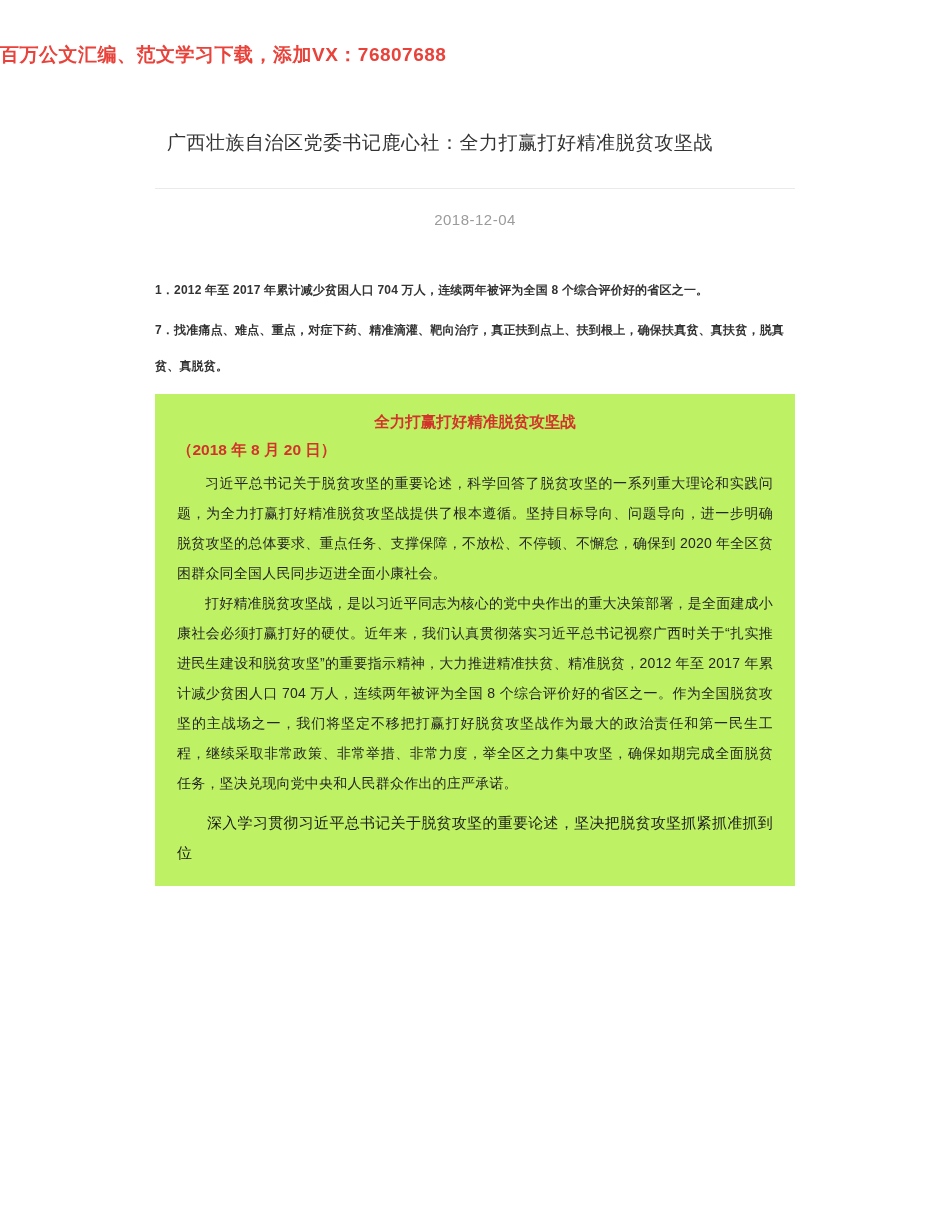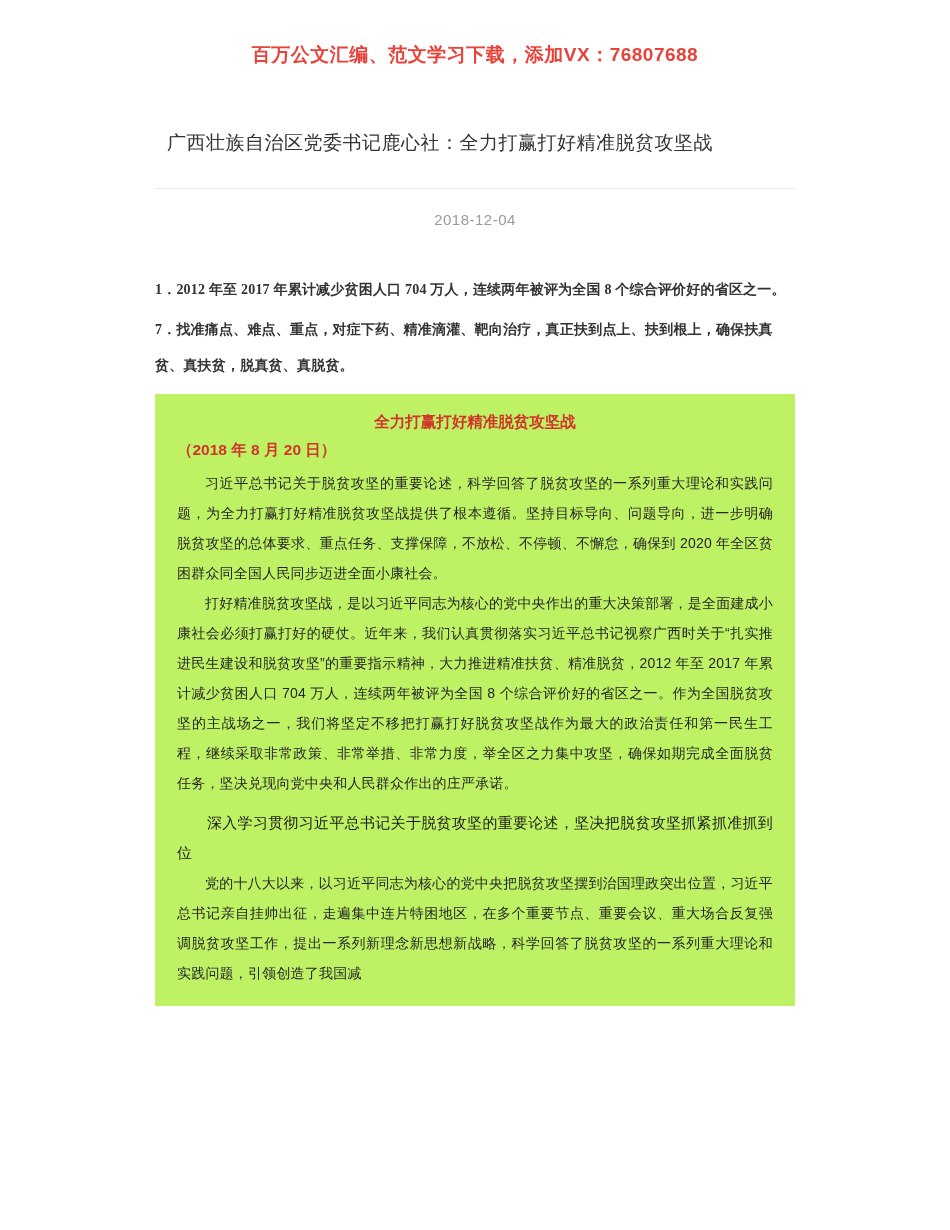--- a/index.html
+++ b/index.html
@@ -14,21 +14,21 @@
     color: #222222;
     overflow: hidden;
   }
   .page {
     position: relative;
     width: 950px;
     height: 1230px;
     box-sizing: border-box;
   }
   .ad-banner {
-    text-align: center;
+    text-align: left;
     color: #e8423a;
     font-size: 19px;
     font-weight: 700;
     letter-spacing: 0.5px;
     padding-top: 42px;
     padding-bottom: 10px;
     font-family: "Liberation Sans", sans-serif;
   }
   .content {
     margin: 0 auto;
@@ -49,26 +49,25 @@
     margin: 0 0 22px 0;
   }
   .doc-date {
     color: #9b9b9b;
     font-size: 15px;
     margin-bottom: 44px;
     letter-spacing: 0.5px;
     text-align: center;
   }
   .summary {
-    font-size: 14px;
+    font-size: 12px;
     line-height: 36px;
     color: #333333;
     font-weight: 700;
     letter-spacing: 0.2px;
-    font-family: Liberation Serif, serif;
   }
   .summary p {
     margin: 0 0 4px 0;
   }
   .excerpt {
     background: #bef264;
     padding: 14px 22px 18px 22px;
     margin-top: 10px;
   }
   .excerpt-title {
@@ -125,17 +124,16 @@
       <p>1．2012 年至 2017 年累计减少贫困人口 704 万人，连续两年被评为全国 8 个综合评价好的省区之一。</p>
       <p>7．找准痛点、难点、重点，对症下药、精准滴灌、靶向治疗，真正扶到点上、扶到根上，确保扶真贫、真扶贫，脱真贫、真脱贫。</p>
     </div>
 
     <div class="excerpt">
       <div class="excerpt-title">全力打赢打好精准脱贫攻坚战</div>
       <div class="excerpt-subtitle">（2018 年 8 月 20 日）</div>
       <p class="body">习近平总书记关于脱贫攻坚的重要论述，科学回答了脱贫攻坚的一系列重大理论和实践问题，为全力打赢打好精准脱贫攻坚战提供了根本遵循。坚持目标导向、问题导向，进一步明确脱贫攻坚的总体要求、重点任务、支撑保障，不放松、不停顿、不懈怠，确保到 2020 年全区贫困群众同全国人民同步迈进全面小康社会。</p>
       <p class="body">打好精准脱贫攻坚战，是以习近平同志为核心的党中央作出的重大决策部署，是全面建成小康社会必须打赢打好的硬仗。近年来，我们认真贯彻落实习近平总书记视察广西时关于“扎实推进民生建设和脱贫攻坚”的重要指示精神，大力推进精准扶贫、精准脱贫，2012 年至 2017 年累计减少贫困人口 704 万人，连续两年被评为全国 8 个综合评价好的省区之一。作为全国脱贫攻坚的主战场之一，我们将坚定不移把打赢打好脱贫攻坚战作为最大的政治责任和第一民生工程，继续采取非常政策、非常举措、非常力度，举全区之力集中攻坚，确保如期完成全面脱贫任务，坚决兑现向党中央和人民群众作出的庄严承诺。</p>
       <p class="subhead">深入学习贯彻习近平总书记关于脱贫攻坚的重要论述，坚决把脱贫攻坚抓紧抓准抓到位</p>
-      <p class="body">党的十八大以来，以习近平同志为核心的党中央把脱贫攻坚摆到治国理政突出位置，习近平总书记亲自挂帅出征，走遍集中连片特困地区，在多个重要节点、重要会议、重大场合反复强调脱贫攻坚工作，提出一系列新理念新思想新战略，科学回答了脱贫攻坚的一系列重大理论和实践问题，引领创造了我国减</p>
     </div>
 
   </div>
 </div>
 
 </body></html>

